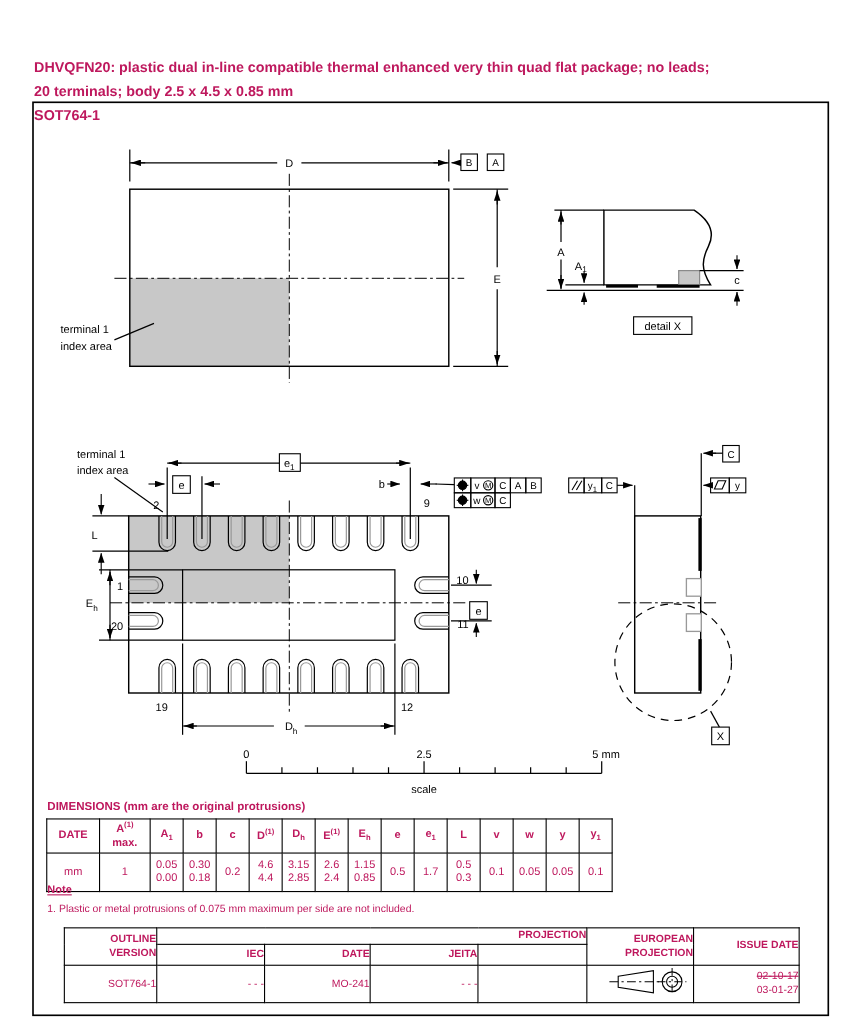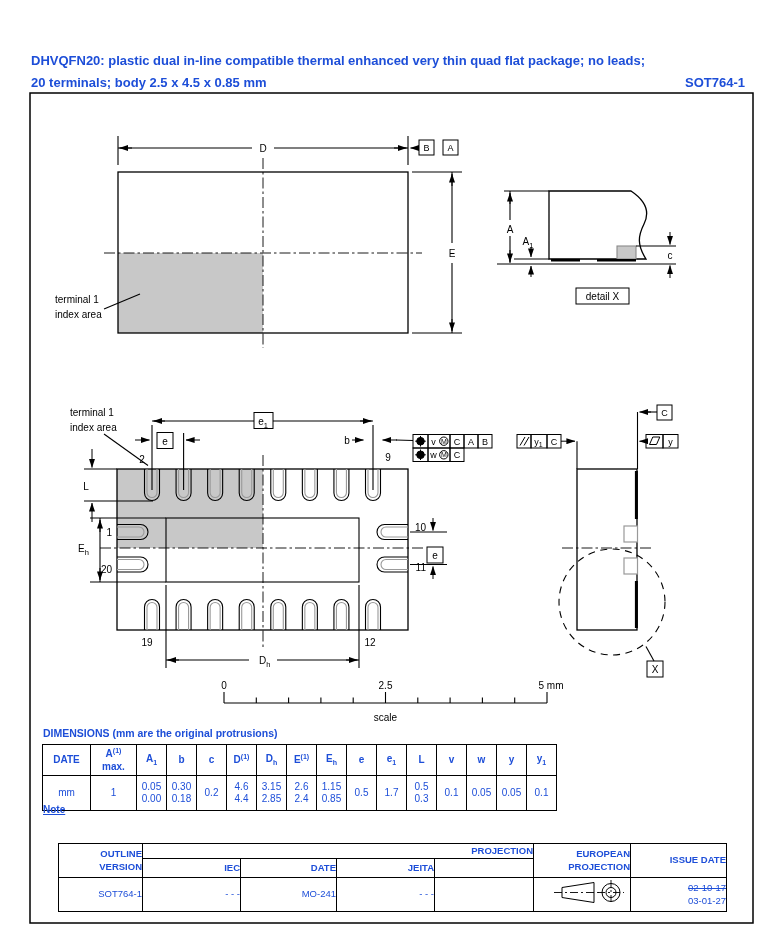--- a/index.html
+++ b/index.html
@@ -1,19 +1,19 @@
 <!DOCTYPE html>
 <html><head>
 <meta charset="utf-8">
 <style>
   html,body{margin:0;padding:0;background:#fff;}
   .page{position:relative;width:783px;height:942px;background:#fff;overflow:hidden;
-        font-family:"Liberation Sans","DejaVu Sans",sans-serif;color:#1d4ed8;}
+        font-family:"Liberation Sans","DejaVu Sans",sans-serif;color:#be185d;}
   .title{position:absolute;left:31px;top:50px;width:714px;font-size:13px;font-weight:bold;line-height:22px;}
-  .title .l2{display:flex;justify-content:space-between;}
+  .title .l2{display:flex;justify-content:space-between;flex-direction:column;}
   svg text{font-family:"Liberation Sans","DejaVu Sans",sans-serif;font-size:10px;fill:#000;}
   svg .mid{text-anchor:middle}
   svg .end{text-anchor:end}
   svg .sub{font-size:7.5px}
   svg .b9{font-size:9px}
   svg .b7{font-size:7px}
   .t{stroke:#000;stroke-width:1.1;fill:none}
   .t13{stroke:#000;stroke-width:1.3;fill:none}
   .cl{stroke:#000;stroke-width:0.9;fill:none;stroke-dasharray:11 3 2.5 3}
   .dsh{stroke:#000;stroke-width:1.1;fill:none;stroke-dasharray:7 5.5}
@@ -384,20 +384,21 @@
           <td>0.5<br>0.3</td>
           <td>0.1</td>
           <td>0.05</td>
           <td>0.05</td>
           <td>0.1</td>
         </tr>
       </tbody>
   </table>
 
   <div class="note-head">Note</div>
+  <div class="note-item">1. Plastic or metal protrusions of 0.075 mm maximum per side are not included.</div>
 
   <table class="ref-table">
     <colgroup>
       <col style="width:84px">
         <col style="width:98px">
         <col style="width:96px">
       <col style="width:98px">
         <col style="width:99px">
         <col style="width:97px">
         <col style="width:96px">

